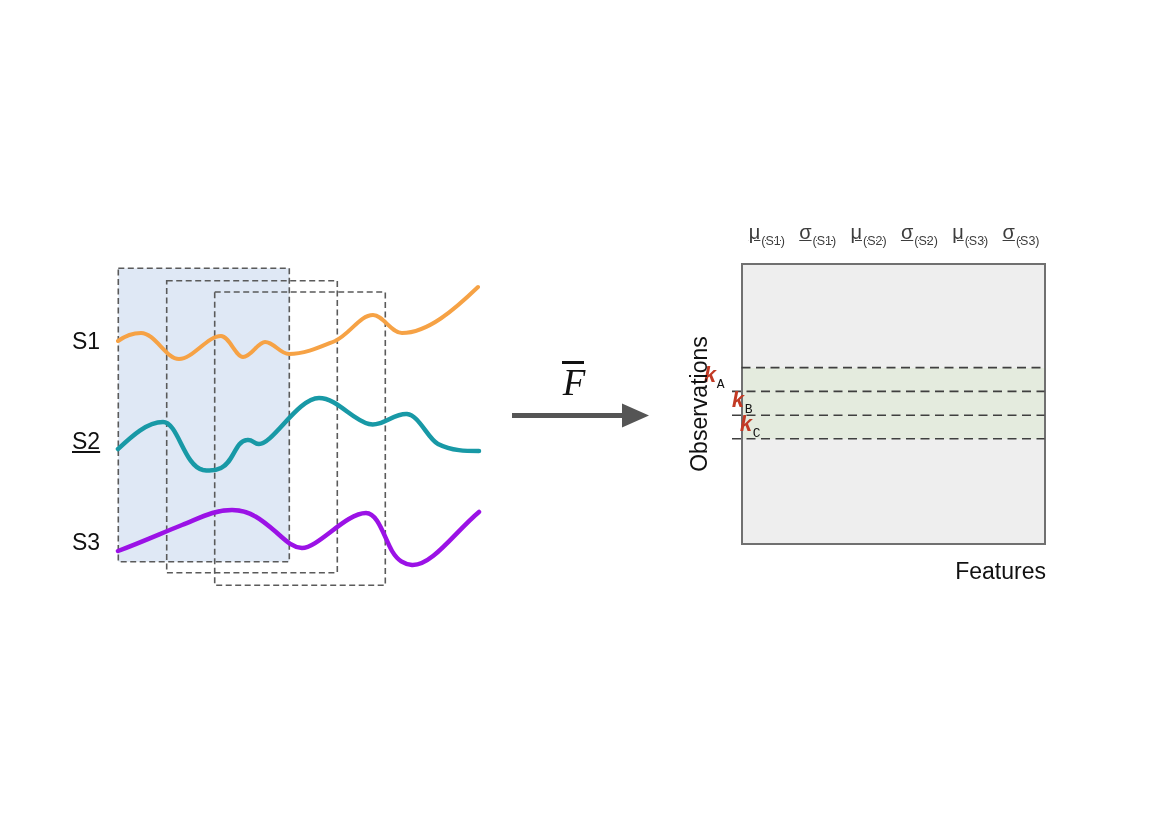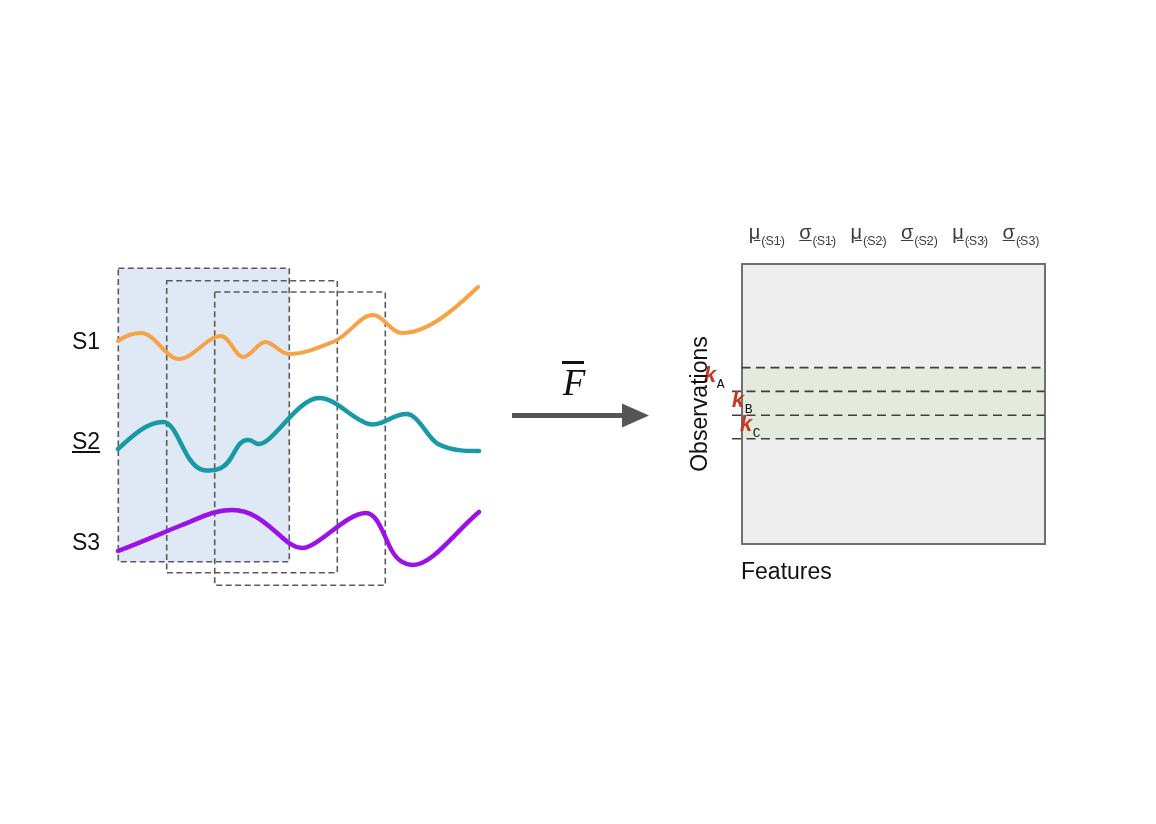--- a/index.html
+++ b/index.html
@@ -35,21 +35,21 @@
     color:var(--header_text,#3D3D3D);text-decoration:underline;}
   .hcell{flex:1;text-align:center;white-space:nowrap;}
   .hsym{font-size:20px;}
   .hsub{font-size:12.5px;position:relative;top:6px;left:1px;}
   .k-row{width:52px;text-align:center;z-index:4;white-space:nowrap;font-family:Liberation Mono, monospace;}
   .ksym{font-size:22px;font-weight:bold;font-style:italic;color:var(--k_label,#C23A25);}
   .ksub{font-size:13px;position:relative;top:6px;color:var(--text,#111);}
   .axis-label{font-size:23px;color:var(--text,#111);z-index:4;}
   .y-axis{left:549px;top:391px;width:300px;height:26px;text-align:center;
     transform:rotate(-90deg);}
-  .x-axis{left:741px;top:558px;width:305px;text-align:left;}
+  .x-axis{left:741px;top:558px;width:305px;text-align:right;}
 </style>
 </head>
 <body>
 
 <div class="canvas">
 
   <div class="abs matrix-box"></div>
 
   <div class="abs hl-row" style="top:368px;height:23.5px;"></div>
   <div class="abs hl-row" style="top:392px;height:23.5px;"></div>

